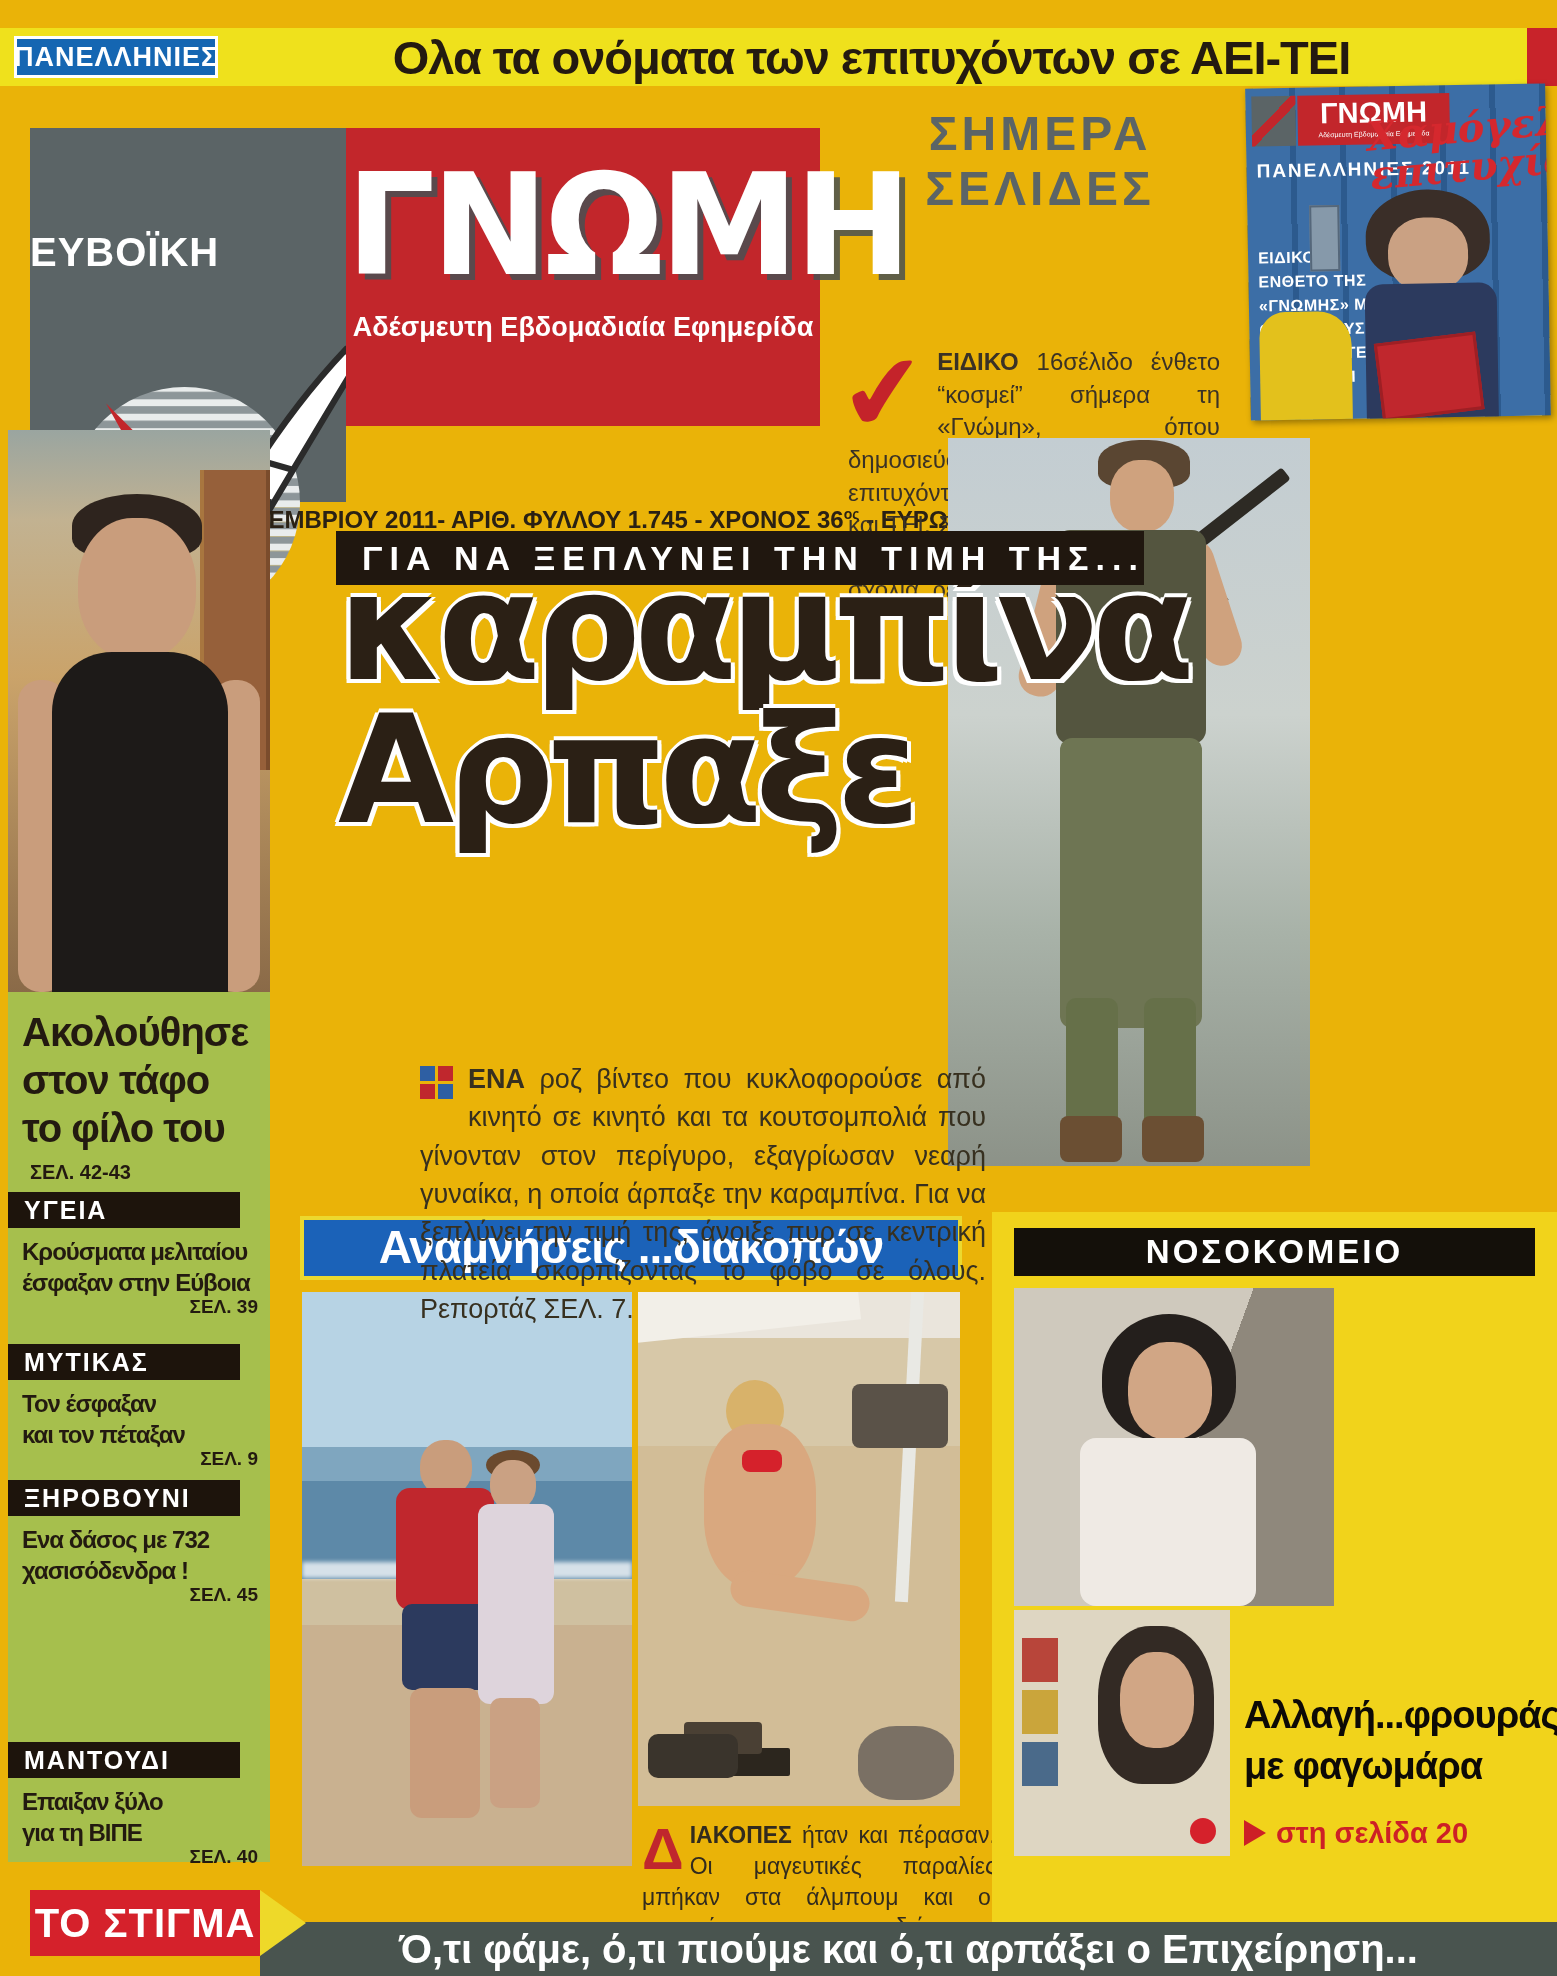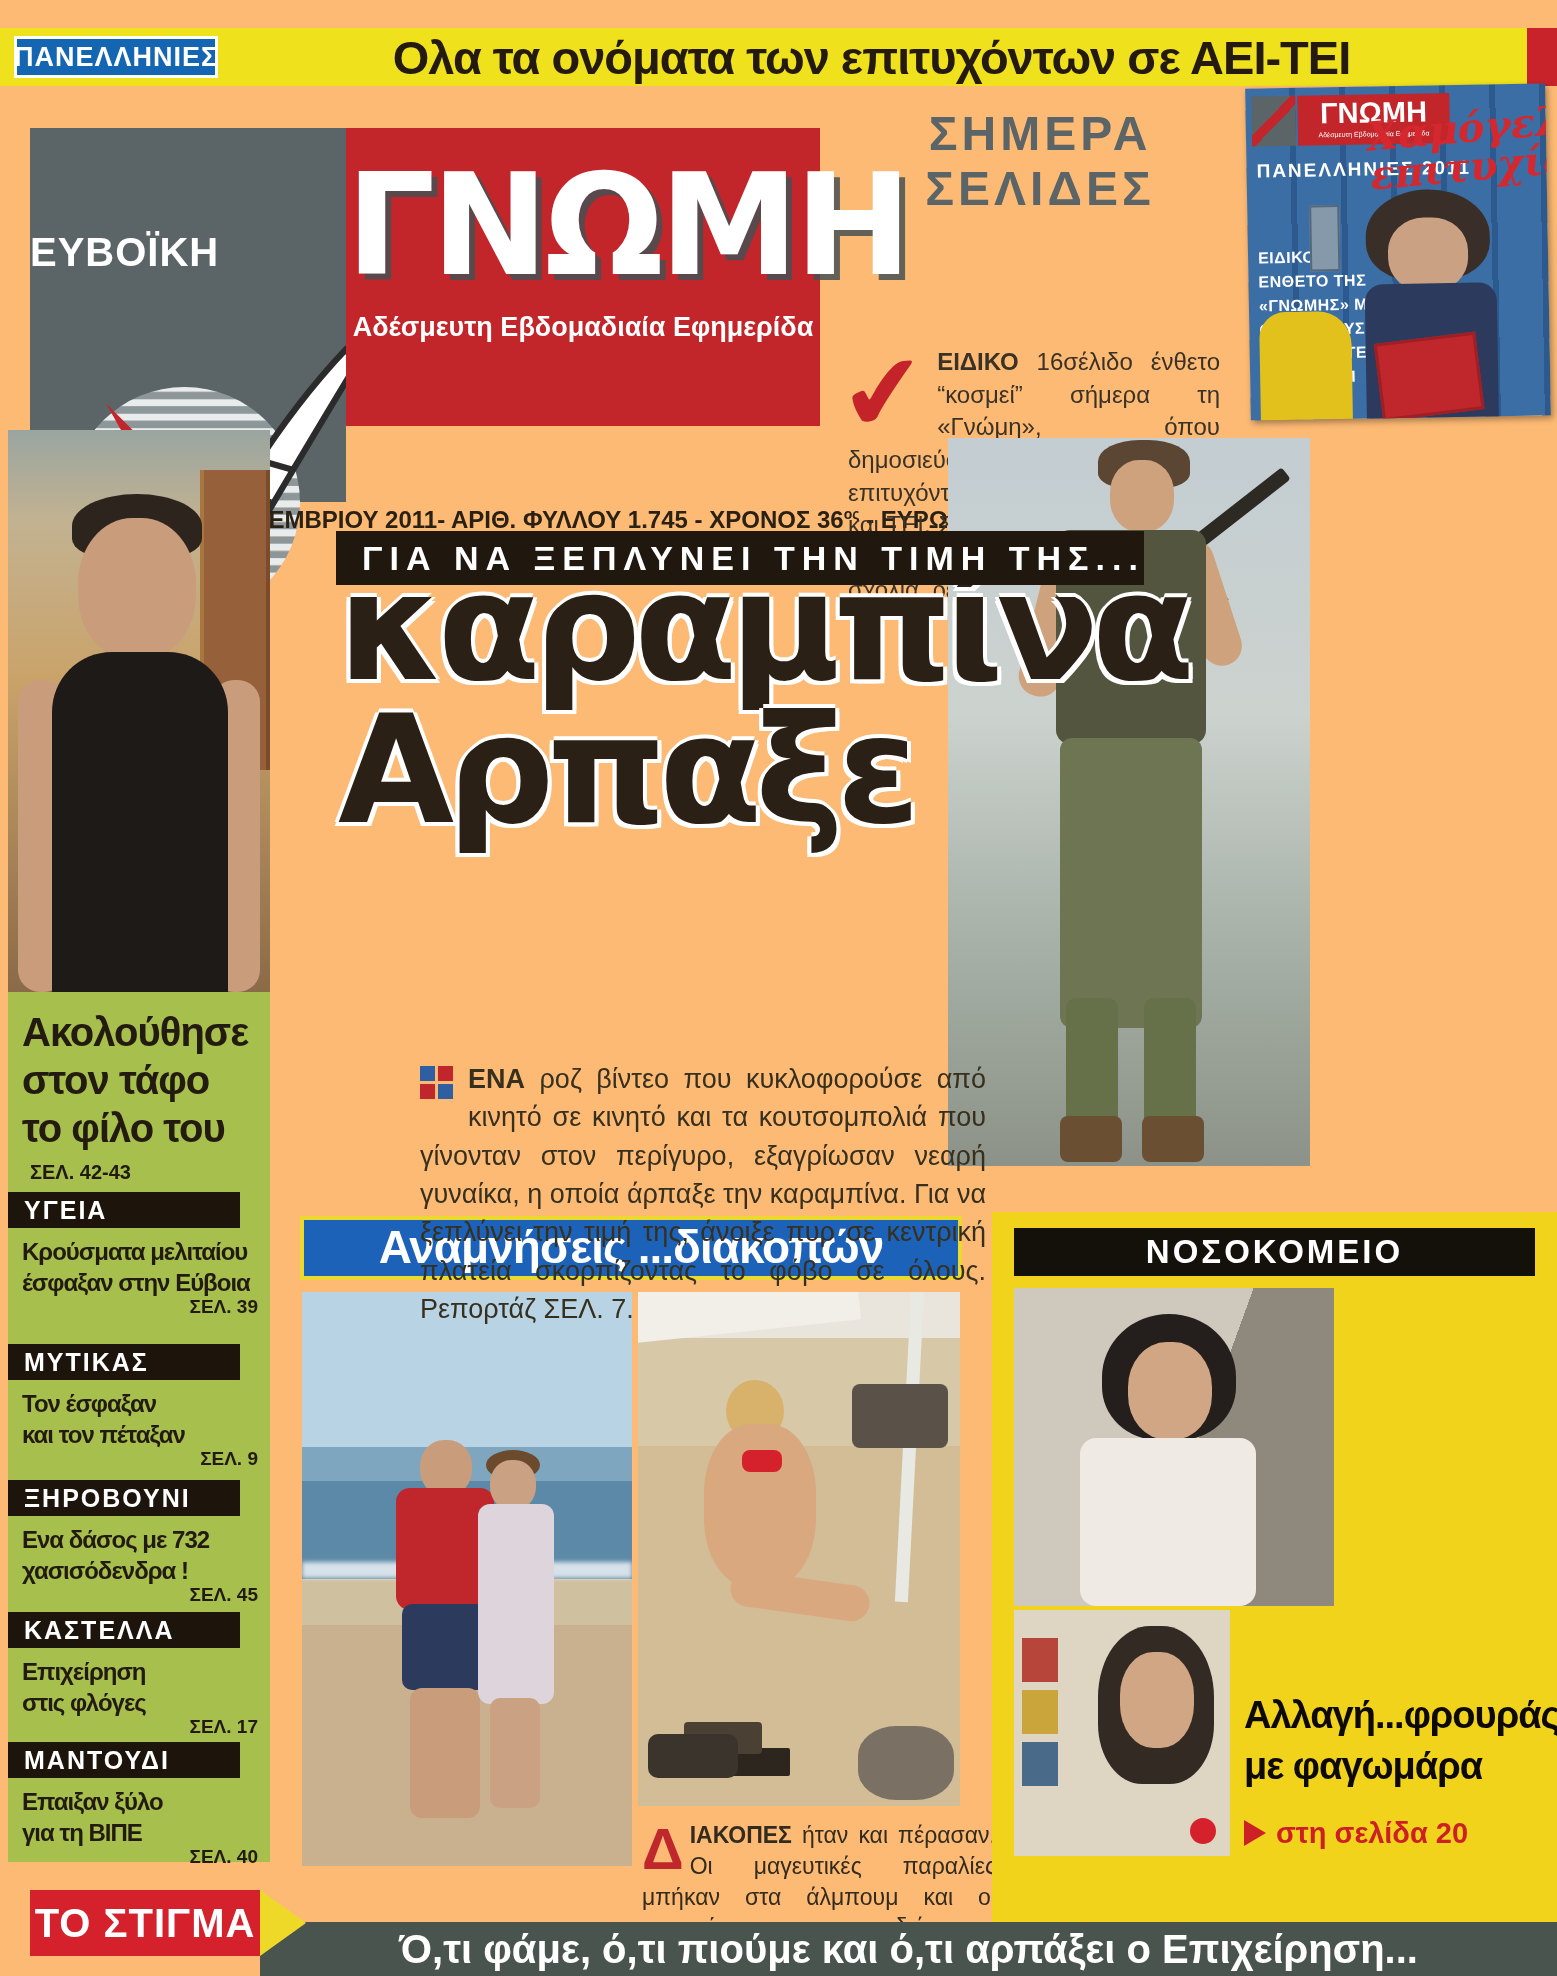--- a/index.html
+++ b/index.html
@@ -1,16 +1,16 @@
 <!DOCTYPE html>
 <html><head>
 <meta charset="utf-8">
 <style>
   html,body{margin:0;padding:0;background:#ffffff;}
-  .page{position:relative;width:1557px;height:1976px;background:#fdba74;overflow:hidden;
+  .page{position:relative;width:1557px;height:1976px;background:#eab308;overflow:hidden;
         font-family:"Liberation Sans",sans-serif;}
 
   
   .banner{position:absolute;left:0;top:28px;width:1557px;height:58px;background:#efe11c;}
   .banner-kicker{position:absolute;left:14px;top:8px;width:204px;height:42px;background:#1566b2;
       box-shadow:inset 0 0 0 3px #ffffff;color:#fff;font-weight:bold;font-size:27px;
       text-align:center;line-height:42px;letter-spacing:1px;}
   .banner-headline{position:absolute;left:230px;right:44px;top:0;height:58px;line-height:60px;
       text-align:center;font-size:47px;font-weight:bold;color:#241a10;letter-spacing:-1px;white-space:nowrap;}
   .banner-red{position:absolute;right:0;top:0;width:30px;height:58px;background:#c8232a;}
@@ -314,28 +314,20 @@
 
     <div class="sec sec3">
       <div class="sec-bar">ΞΗΡΟΒΟΥΝΙ</div>
       <div class="sec-title">
         <span>Ενα δάσος με 732</span>
         <span>χασισόδενδρα !</span>
       </div>
       <div class="sec-page">ΣΕΛ. 45</div>
     </div>
 
-    <div class="sec sec4">
-      <div class="sec-bar">ΚΑΣΤΕΛΛΑ</div>
-      <div class="sec-title">
-        <span>Επιχείρηση</span>
-        <span>στις φλόγες</span>
-      </div>
-      <div class="sec-page">ΣΕΛ. 17</div>
-    </div>
 
     <div class="sec sec5">
       <div class="sec-bar">ΜΑΝΤΟΥΔΙ</div>
       <div class="sec-title">
         <span>Επαιξαν ξύλο</span>
         <span>για τη ΒΙΠΕ</span>
       </div>
       <div class="sec-page">ΣΕΛ. 40</div>
     </div>
   </div>

